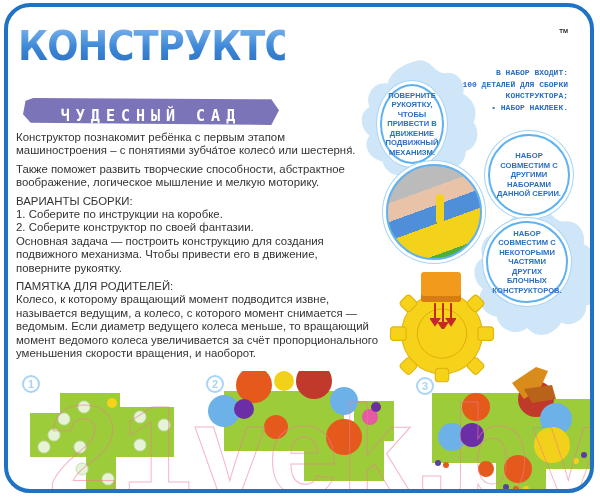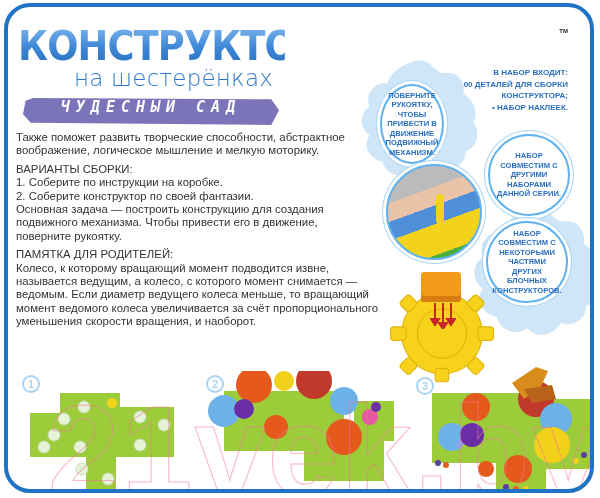--- a/index.html
+++ b/index.html
@@ -24,21 +24,21 @@
   }
   .logo-sub {
     position: absolute; left: 56px; top: 40px;
     font-family: "DejaVu Sans", sans-serif; font-size: 23px; color: #2f79cc; font-weight: 300;
     letter-spacing: 0.2px;
   }
   .ribbon {
     position: absolute; left: 5px; top: 73px; width: 256px; height: 27px;
     background: #7b74b8;
     clip-path: polygon(1% 10%, 4% 0, 97% 5%, 100% 45%, 97% 100%, 3% 92%, 0 60%);
-    display: flex; align-items: flex-start; justify-content: center; font-style: italic;
+    display: flex; align-items: flex-end; justify-content: center;
   }
   .ribbon span {
     color: #ffffff; font-weight: 700; font-size: 15px; letter-spacing: 6px;
     font-family: "DejaVu Sans Mono", monospace;
   }
 
   
   .body-text {
     position: absolute; left: 8px; top: 124px; width: 340px;
     font-family: "Liberation Sans", sans-serif; font-size: 11.4px; line-height: 13.4px; color: #333;
@@ -54,21 +54,21 @@
   }
   .brand span {
     color: #f8e61c; font-weight: 900; font-size: 14px; letter-spacing: 0.5px;
     font-family: "DejaVu Sans", sans-serif;
     text-shadow: 1px 1px 0 #6a3a00;
   }
   .tm { position: absolute; right: 22px; top: 21px; font-size: 6px; color: #222; font-weight: 700; }
 
   .includes {
     position: absolute; right: 22px; top: 60px; width: 150px; text-align: right;
-    font-family: Liberation Sans, sans-serif; font-weight: 700; font-size: 8px; line-height: 11.5px;
+    font-family: Liberation Mono, monospace; font-weight: 700; font-size: 8px; line-height: 11.5px;
     color: #2a6fc0;
   }
 
   
   .cloud { position: absolute; }
   .cloud.c1 { left: 346px; top: 48px; width: 130px; height: 130px; }
   .cloud.c2 { left: 458px; top: 195px; width: 140px; height: 140px; }
   .circle {
     position: absolute; border-radius: 50%; background: #fff;
     border: 2px solid #5fb2ef; box-shadow: 0 0 0 3px #fff, 0 0 0 4px #a9d4f5;
@@ -111,21 +111,20 @@
     font-family: "Liberation Sans", sans-serif; letter-spacing: 2px; pointer-events: none;
   }
 </style>
 </head>
 <body>
 
 <div class="frame">
 
   <div class="logo-wrap">
     <div class="logo-main">КОНСТРУКТОР</div>
-    <div class="logo-sub">на шестерёнках</div>
     <div class="ribbon">
       <span>ЧУДЕСНЫЙ САД</span>
     </div>
   </div>
 
   <div class="tm">TM</div>
 
   <div class="includes">
     <div>В НАБОР ВХОДИТ:</div>
     <div>• 100 ДЕТАЛЕЙ ДЛЯ СБОРКИ КОНСТРУКТОРА;</div>
@@ -172,20 +171,21 @@
       <line x1="5" y1="0" x2="5" y2="18"></line>
         <polygon points="1,16 9,16 5,22"></polygon>
       <line x1="13" y1="0" x2="13" y2="22"></line>
         <polygon points="9,20 17,20 13,26"></polygon>
       <line x1="21" y1="0" x2="21" y2="18"></line>
         <polygon points="17,16 25,16 21,22"></polygon>
     </g>
   </svg>
 
   <div class="body-text">
+    <p>Конструктор познакомит ребёнка с первым этапом машиностроения – с понятиями зубча́тое колесо́ или шестерня́.</p>
     <p>Также поможет развить творческие способности, абстрактное воображение, логическое мышление и мелкую моторику.</p>
     <p class="tight heading">ВАРИАНТЫ СБОРКИ:</p>
     <p class="tight">1. Соберите по инструкции на коробке.</p>
     <p class="tight">2. Соберите конструктор по своей фантазии.</p>
     <p>Основная задача — построить конструкцию для создания подвижного механизма. Чтобы привести его в движение, поверните рукоятку.</p>
     <p class="tight heading">ПАМЯТКА ДЛЯ РОДИТЕЛЕЙ:</p>
     <p style="width:372px;">Колесо, к которому вращающий момент подводится извне, называется ведущим, а колесо, с которого момент снимается — ведомым. Если диаметр ведущего колеса меньше, то вращающий момент ведомого колеса увеличивается за счёт пропорционального уменьшения скорости вращения, и наоборот.</p>
   </div>
 
   <svg class="plate" style="left:16px; top:376px;" width="160" height="110" viewBox="0 0 160 110">

